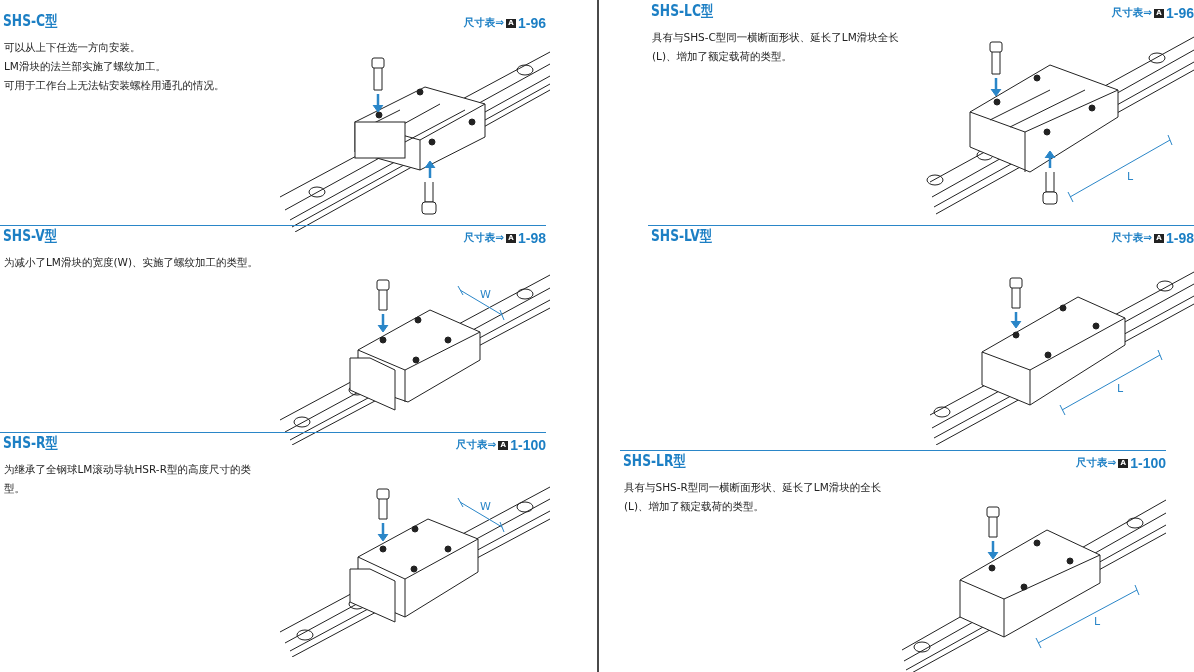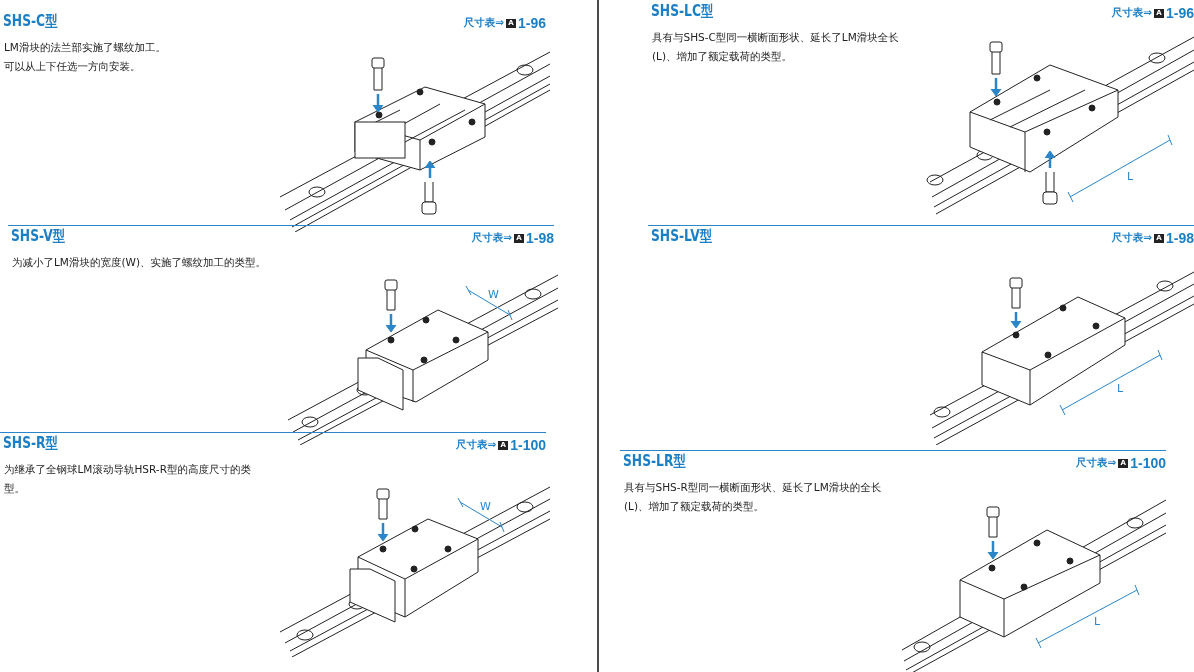--- a/index.html
+++ b/index.html
@@ -26,22 +26,23 @@
 <div class="divider"></div>
 
 <div class="section" style="left:0;top:10px;">
   <div class="title">SHS-C型</div>
   <div class="ref">
     <span>尺寸表⇒</span>
     <span class="book">A</span>
     <span class="page">1-96</span>
   </div>
   <div class="desc">
+    <p>可以从上下任选一方向安装。</p>
     <p>LM滑块的法兰部实施了螺纹加工。</p>
-    <p>可以从上下任选一方向安装。</p>
+    <p>可用于工作台上无法钻安装螺栓用通孔的情况。</p>
   </div>
   <svg class="figure" style="left:280px;top:32px" width="270" height="190" viewBox="0 0 270 190" fill="none" stroke="#222" stroke-width="1">
     <g>
       <path d="M0 155 L270 10 M5 168 L270 22 M10 178 L270 34 M12 185 L270 42 M15 190 L270 48"></path>
       <ellipse cx="245" cy="28" rx="8" ry="5"></ellipse>
         <ellipse cx="37" cy="150" rx="8" ry="5"></ellipse>
     </g>
     <g fill="#fff">
       <path d="M75 80 L145 45 L205 62 L205 95 L140 128 L75 110 Z"></path>
       <path d="M75 80 L140 98 L205 62"></path>
@@ -61,21 +62,21 @@
     <path d="M93 63 L98 70 L103 63" fill="#2a86c8" stroke="#2a86c8"></path>
     <g>
         <path d="M145 140 L145 160 L153 160 L153 140"></path>
         <rect x="142" y="160" width="14" height="12" rx="3" fill="#fff"></rect>
       </g>
     <path d="M150 120 L150 136" stroke="#2a86c8" stroke-width="2.5"></path>
     <path d="M145 126 L150 119 L155 126" fill="#2a86c8" stroke="#2a86c8"></path>
   </svg>
 </div>
 
-<div class="section" style="left:8px;top:225px;">
+<div class="section" style="left:0;top:225px;">
   <div class="rule"></div>
   <div class="title">SHS-V型</div>
   <div class="ref">
     <span>尺寸表⇒</span>
     <span class="book">A</span>
     <span class="page">1-98</span>
   </div>
   <div class="desc">
     <p>为减小了LM滑块的宽度(W)、实施了螺纹加工的类型。</p>
   </div>

